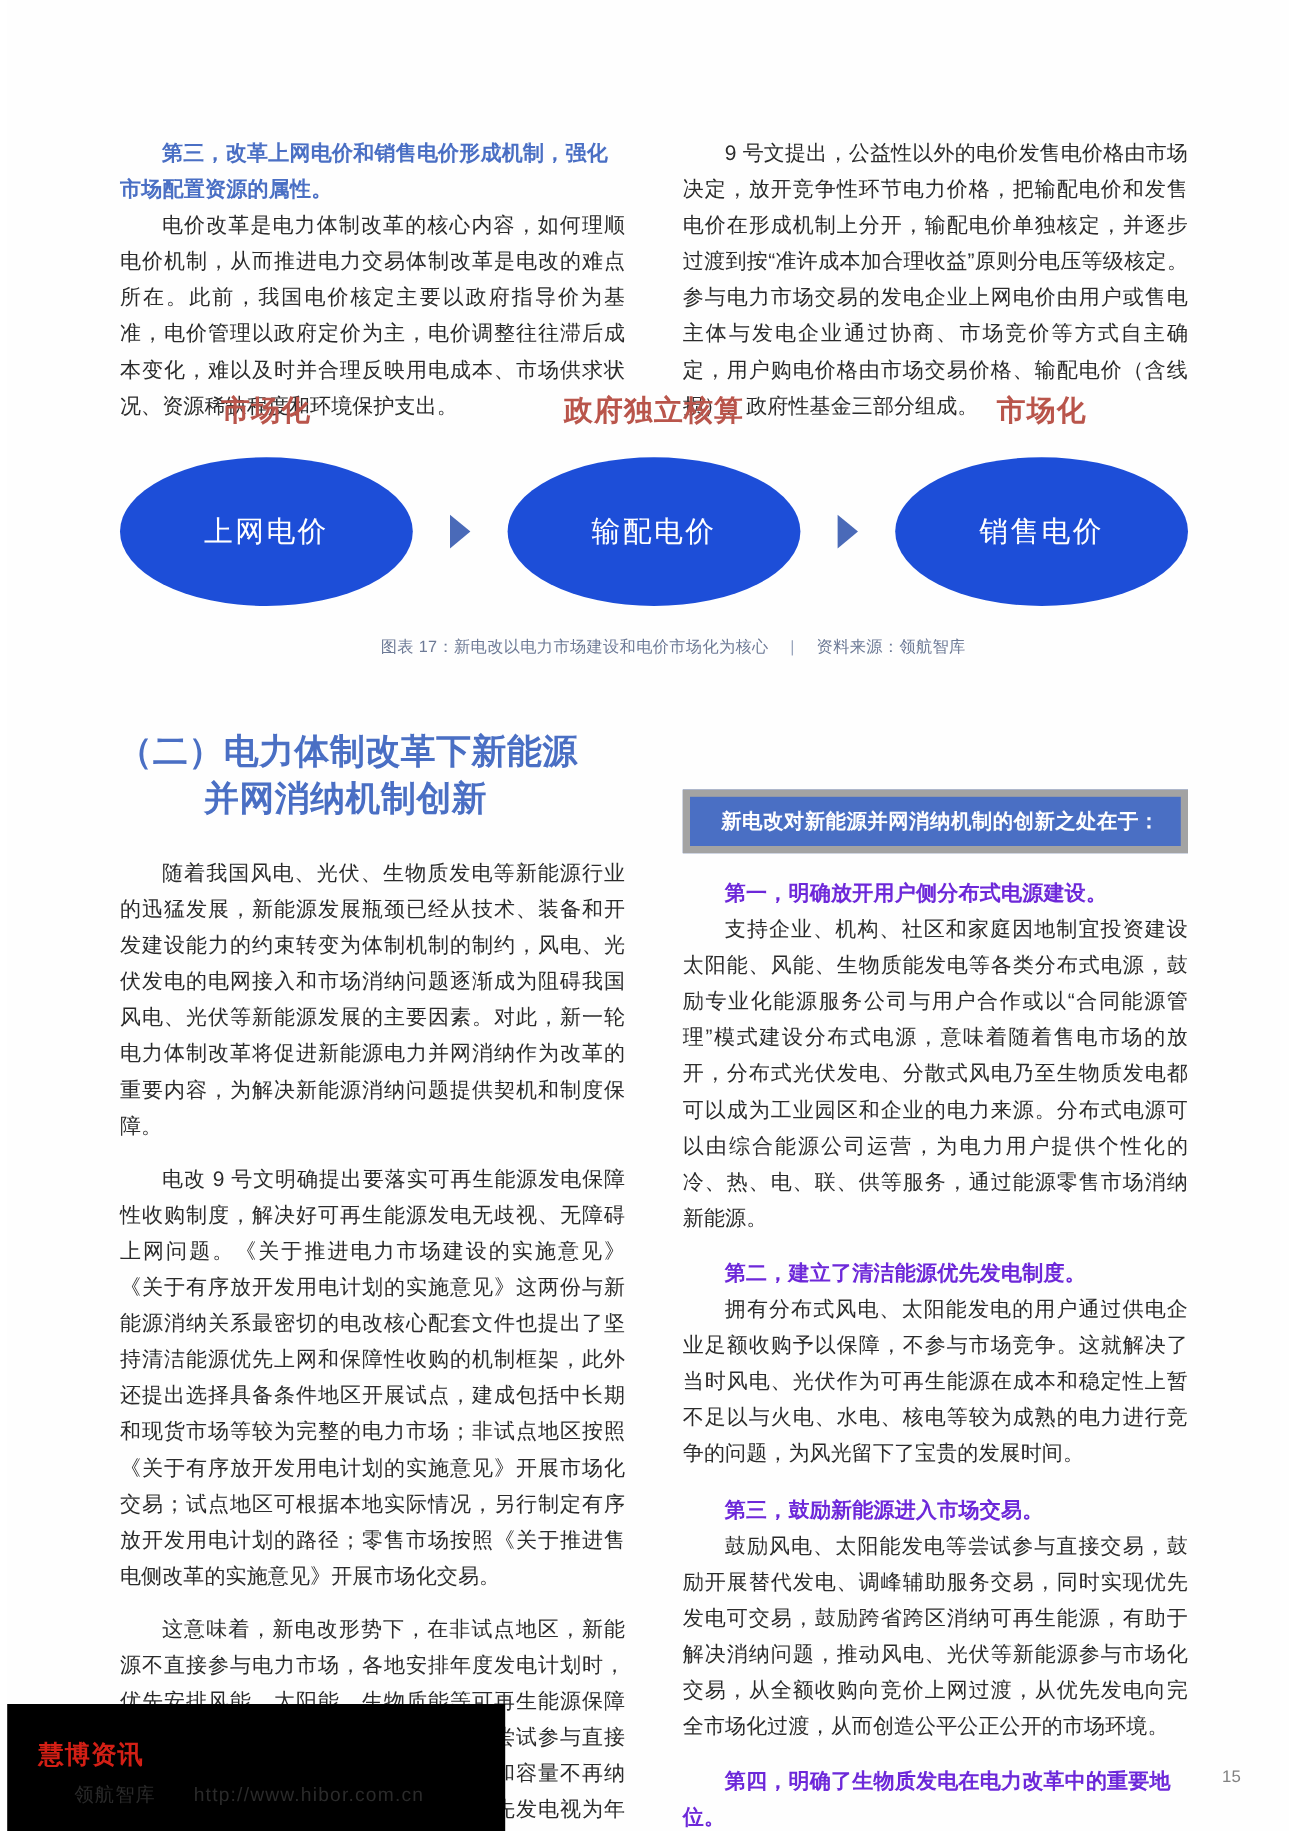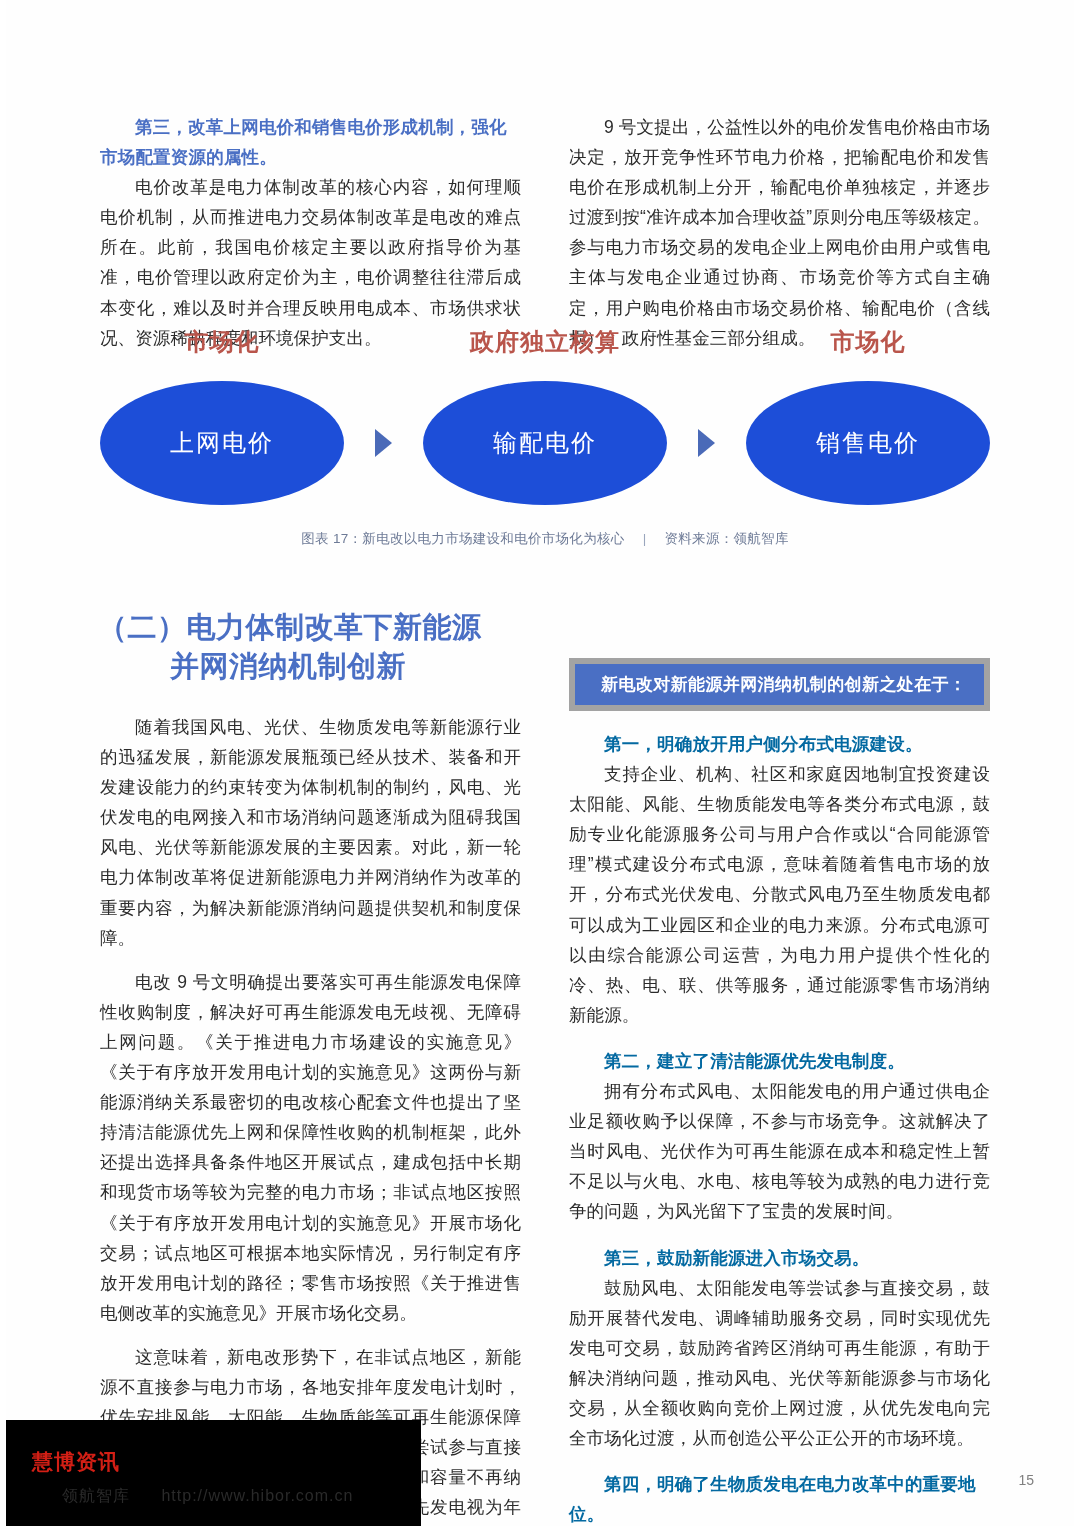--- a/index.html
+++ b/index.html
@@ -94,21 +94,21 @@
   }
   .arrow {
     width: 0; height: 0;
     border-left: 17px solid #4a6ab8;
     border-top: 14px solid transparent;
     border-bottom: 14px solid transparent;
     flex: 0 0 auto;
   }
   .fig-caption {
     position: absolute;
-    left: 0; top: 208px;
+    left: 16px; top: 208px;
     width: 890px;
     text-align: center;
     font-size: 13.5px;
     color: #6d7a96;
     letter-spacing: 0.3px;
   }
   .fig-caption .sep {
     display: inline-block;
     margin: 0 14px;
     color: #9aa6bd;
@@ -142,21 +142,21 @@
     background: #4a6fc4;
     color: #ffffff;
     font-weight: bold;
     font-size: 17px;
     letter-spacing: 0.4px;
     padding: 9px 0 9px 26px;
     margin: -42px 0 18px 0;
     border: 6px solid #a3a3a3;
   }
   .sub-head {
-    color: #0369a1;
+    color: #6d28d9;
     font-weight: bold;
     font-size: 17.5px;
     line-height: 1.72;
     text-indent: 35px;
     margin: 0;
     letter-spacing: 0.2px;
   }
   .block { margin-bottom: 16px; }
 
   

